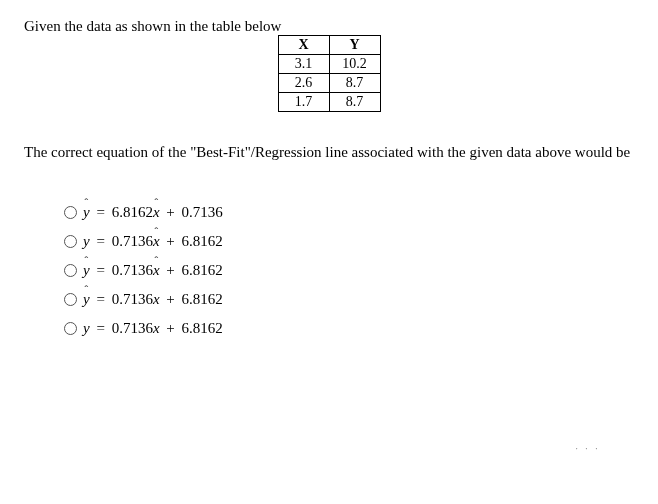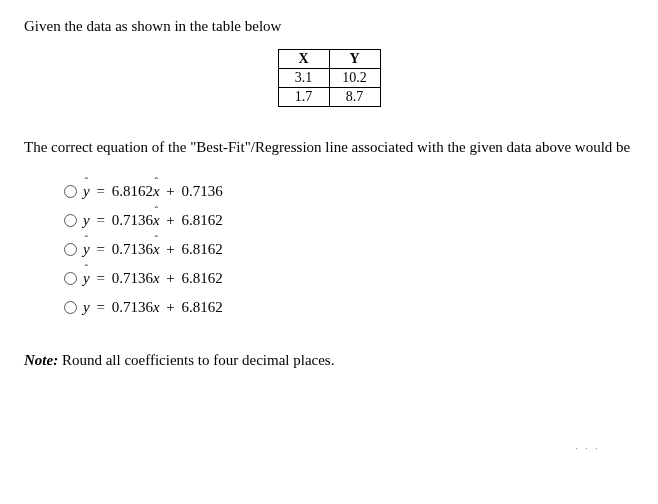--- a/index.html
+++ b/index.html
@@ -5,35 +5,35 @@
   body {
     font-family: "Times New Roman", Times, serif;
     font-size: 15px;
     color: #000;
     margin: 0;
     padding: 18px 24px;
     width: 658px;
     box-sizing: border-box;
     background: #fff;
   }
-  .intro { margin-bottom: 14px; }
+  .intro { }
   .table-wrap { display:flex; justify-content:center; margin-bottom: 28px; }
   table.data {
     border-collapse: collapse;
   }
   table.data th, table.data td {
     border: 1px solid #000;
     padding: 1px 10px;
     text-align: center;
     font-family: "Times New Roman", Times, serif;
     font-size: 14px;
     min-width: 30px;
   }
   table.data th { font-weight: bold; }
-  .question-text { margin: 8px 0 24px 0; line-height: 1.6; }
+  .question-text { margin: 8px 0 40px 0; line-height: 1.6; }
   .choices { margin-left: 40px; }
   .choice-row {
     display:flex;
     align-items:center;
     margin: 12px 0;
     font-family: "Times New Roman", Times, serif;
   }
   .radio {
     width:13px; height:13px; border:1px solid #555; border-radius:50%;
     display:inline-block; margin-right:6px; flex-shrink:0; box-sizing:border-box;
@@ -73,20 +73,24 @@
   <div class="table-wrap">
     <table class="data">
       <tbody>
           <tr>
         <th>X</th>
         <th>Y</th>
       </tr>
       <tr>
         <td>3.1</td>
         <td>10.2</td>
+      </tr>
+      <tr>
+        <td>2.6</td>
+        <td>8.7</td>
       </tr>
       <tr>
         <td>1.7</td>
         <td>8.7</td>
       </tr>
     </tbody>
       </table>
   </div>
 
   <div class="question-text">The correct equation of the "Best-Fit"/Regression line associated with the given data above would be</div>
@@ -143,18 +147,15 @@
         <span>y</span>
         <span class="op">=</span>
         <span class="num">0.7136</span><span>x</span>
         <span class="op">+</span>
         <span class="num">6.8162</span>
       </span>
     </div>
 
   </div>
 
-  <div class="note">
-    <span class="label">Note:</span><span> Round all coefficients to four decimal places.</span>
-  </div>
 
   <div class="dots">· · ·</div>
 </div>
 
 </body></html>

